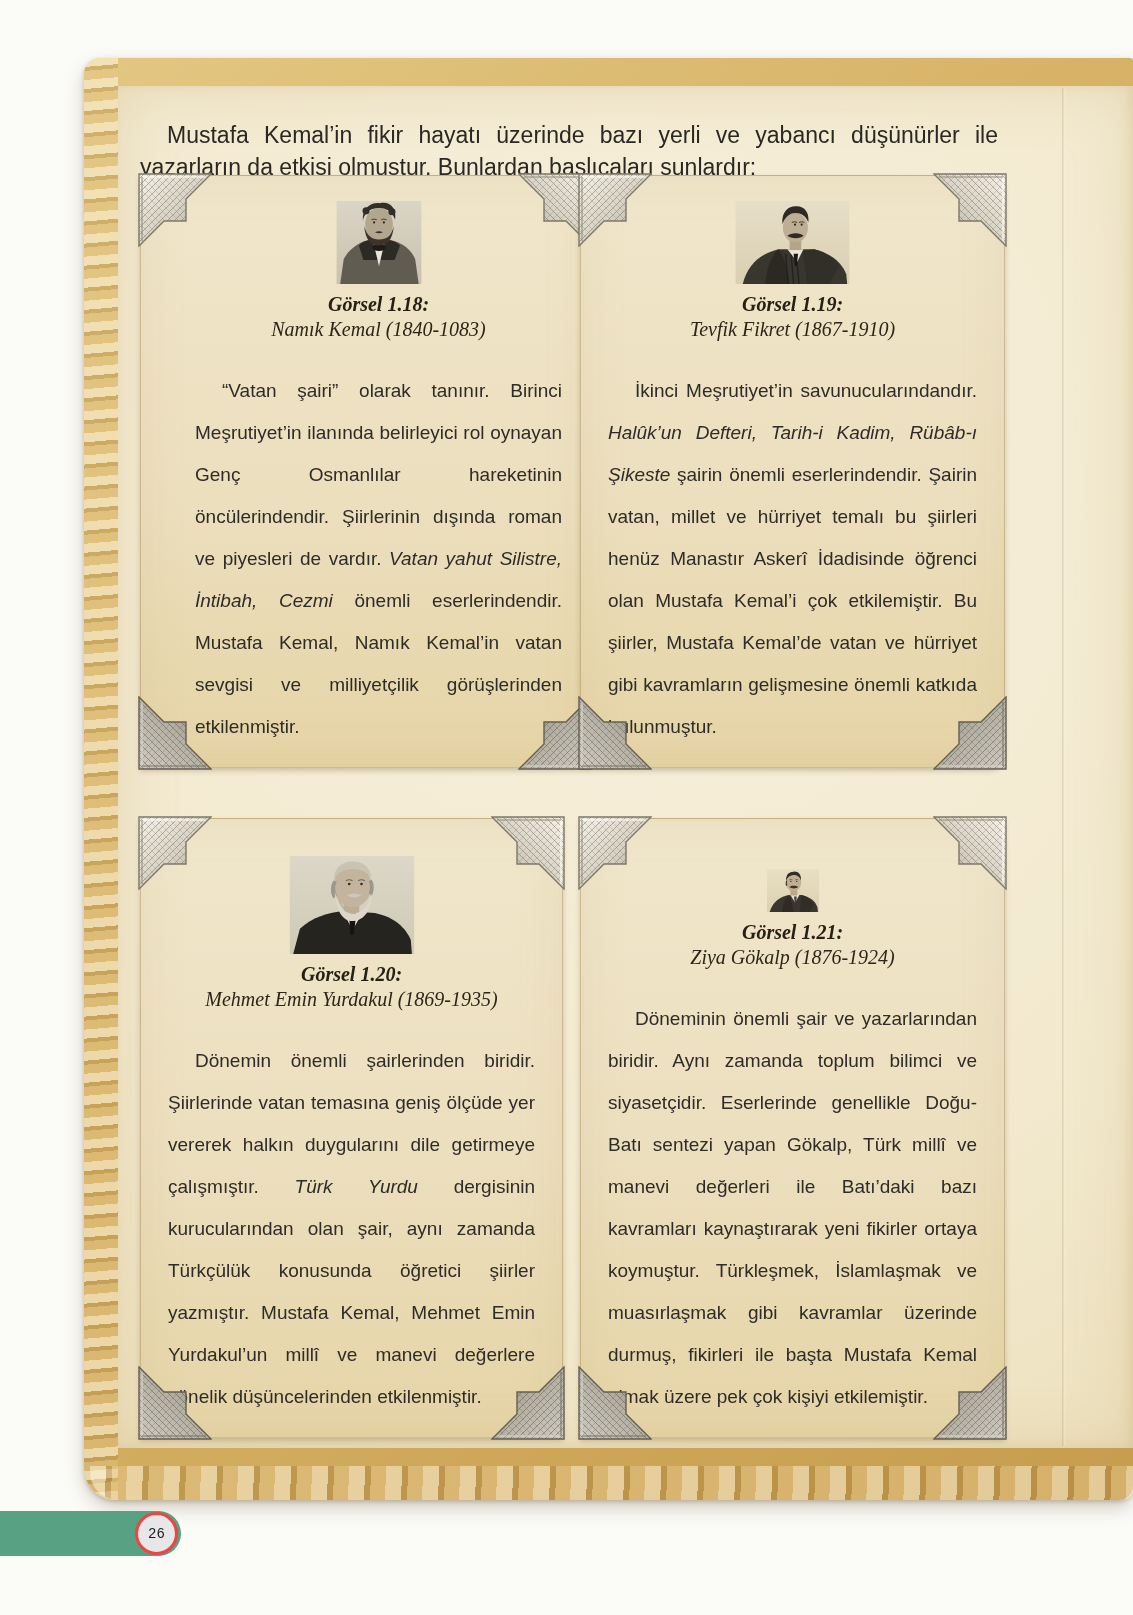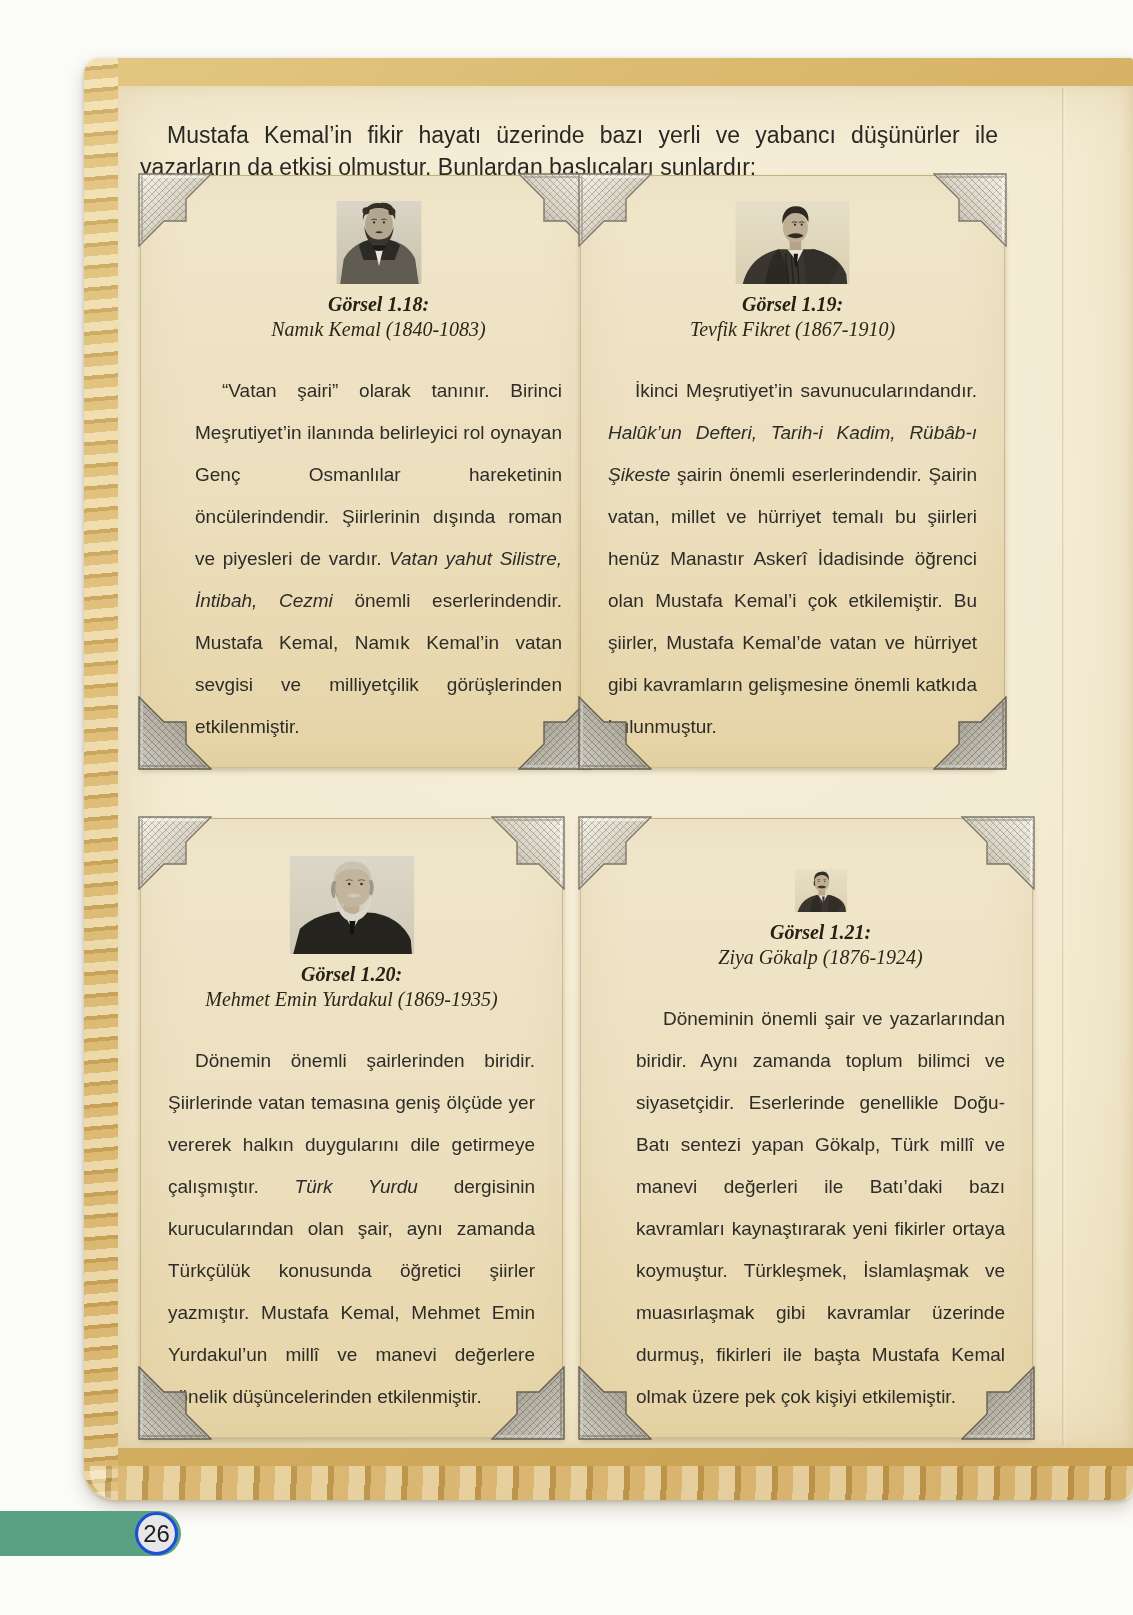--- a/index.html
+++ b/index.html
@@ -48,21 +48,21 @@
   .panel{
     position:absolute;
     background:linear-gradient(180deg,#f0e6cb 0%,#ecdfbe 55%,#e6d4a6 100%);
     border:1px solid rgba(140,108,55,.35);
     box-shadow:0 3px 5px rgba(110,85,40,.28), inset 0 0 46px rgba(190,160,100,.15);
     display:flex;flex-direction:column;align-items:center;
   }
   #panel-0{left:140px;top:175px;width:421px;height:591px;padding-left:27px;}
   #panel-1{left:580px;top:175px;width:423px;height:591px;border-radius:15px;}
   #panel-2{left:140px;top:818px;width:421px;height:618px;}
-  #panel-3{left:580px;top:818px;width:423px;height:618px;padding-left:28px;}
+  #panel-3{left:580px;top:818px;width:423px;height:618px;}
   .photo{display:block;}
   #panel-0 .photo{margin-top:25px;}
   #panel-1 .photo{margin-top:25px;}
   #panel-2 .photo{margin-top:37px;}
   #panel-3 .photo{margin-top:50px;}
   .caption-label{
     margin-top:9px;font-family:"Liberation Serif",serif;
     font-weight:bold;font-style:italic;font-size:20px;color:#262115;
   }
   .caption-name{
@@ -83,23 +83,23 @@
   .corner.bl{bottom:-3px;left:-3px;transform:rotate(270deg);}
   .corner.dark{filter:brightness(.82) contrast(1.08);}
   
   .footer-bar{
     position:absolute;left:0;top:1511px;width:181px;height:45px;
     background:#58a182;border-radius:0 23px 23px 0;
   }
   .page-badge{
     position:absolute;left:135px;top:1512px;width:43px;height:43px;
     box-sizing:border-box;border-radius:50%;
-    background:#e7e7e9;border:3px solid #1d4ed8;
+    background:#e7e7e9;border:3px solid #ef4444;
     display:flex;align-items:center;justify-content:center;
-    font-size:24px;color:#1d1d1d;
+    font-size:14px;color:#1d1d1d;font-family:Liberation Mono, monospace;
   }
   .svgdefs{position:absolute;width:0;height:0;overflow:hidden;}
 </style>
 </head>
 <body>
 
 <svg class="svgdefs" aria-hidden="true">
   <defs>
     <linearGradient id="silverGrad" x1="0" y1="0" x2="1" y2="1">
       <stop offset="0" stop-color="#f4f1e7"></stop>

